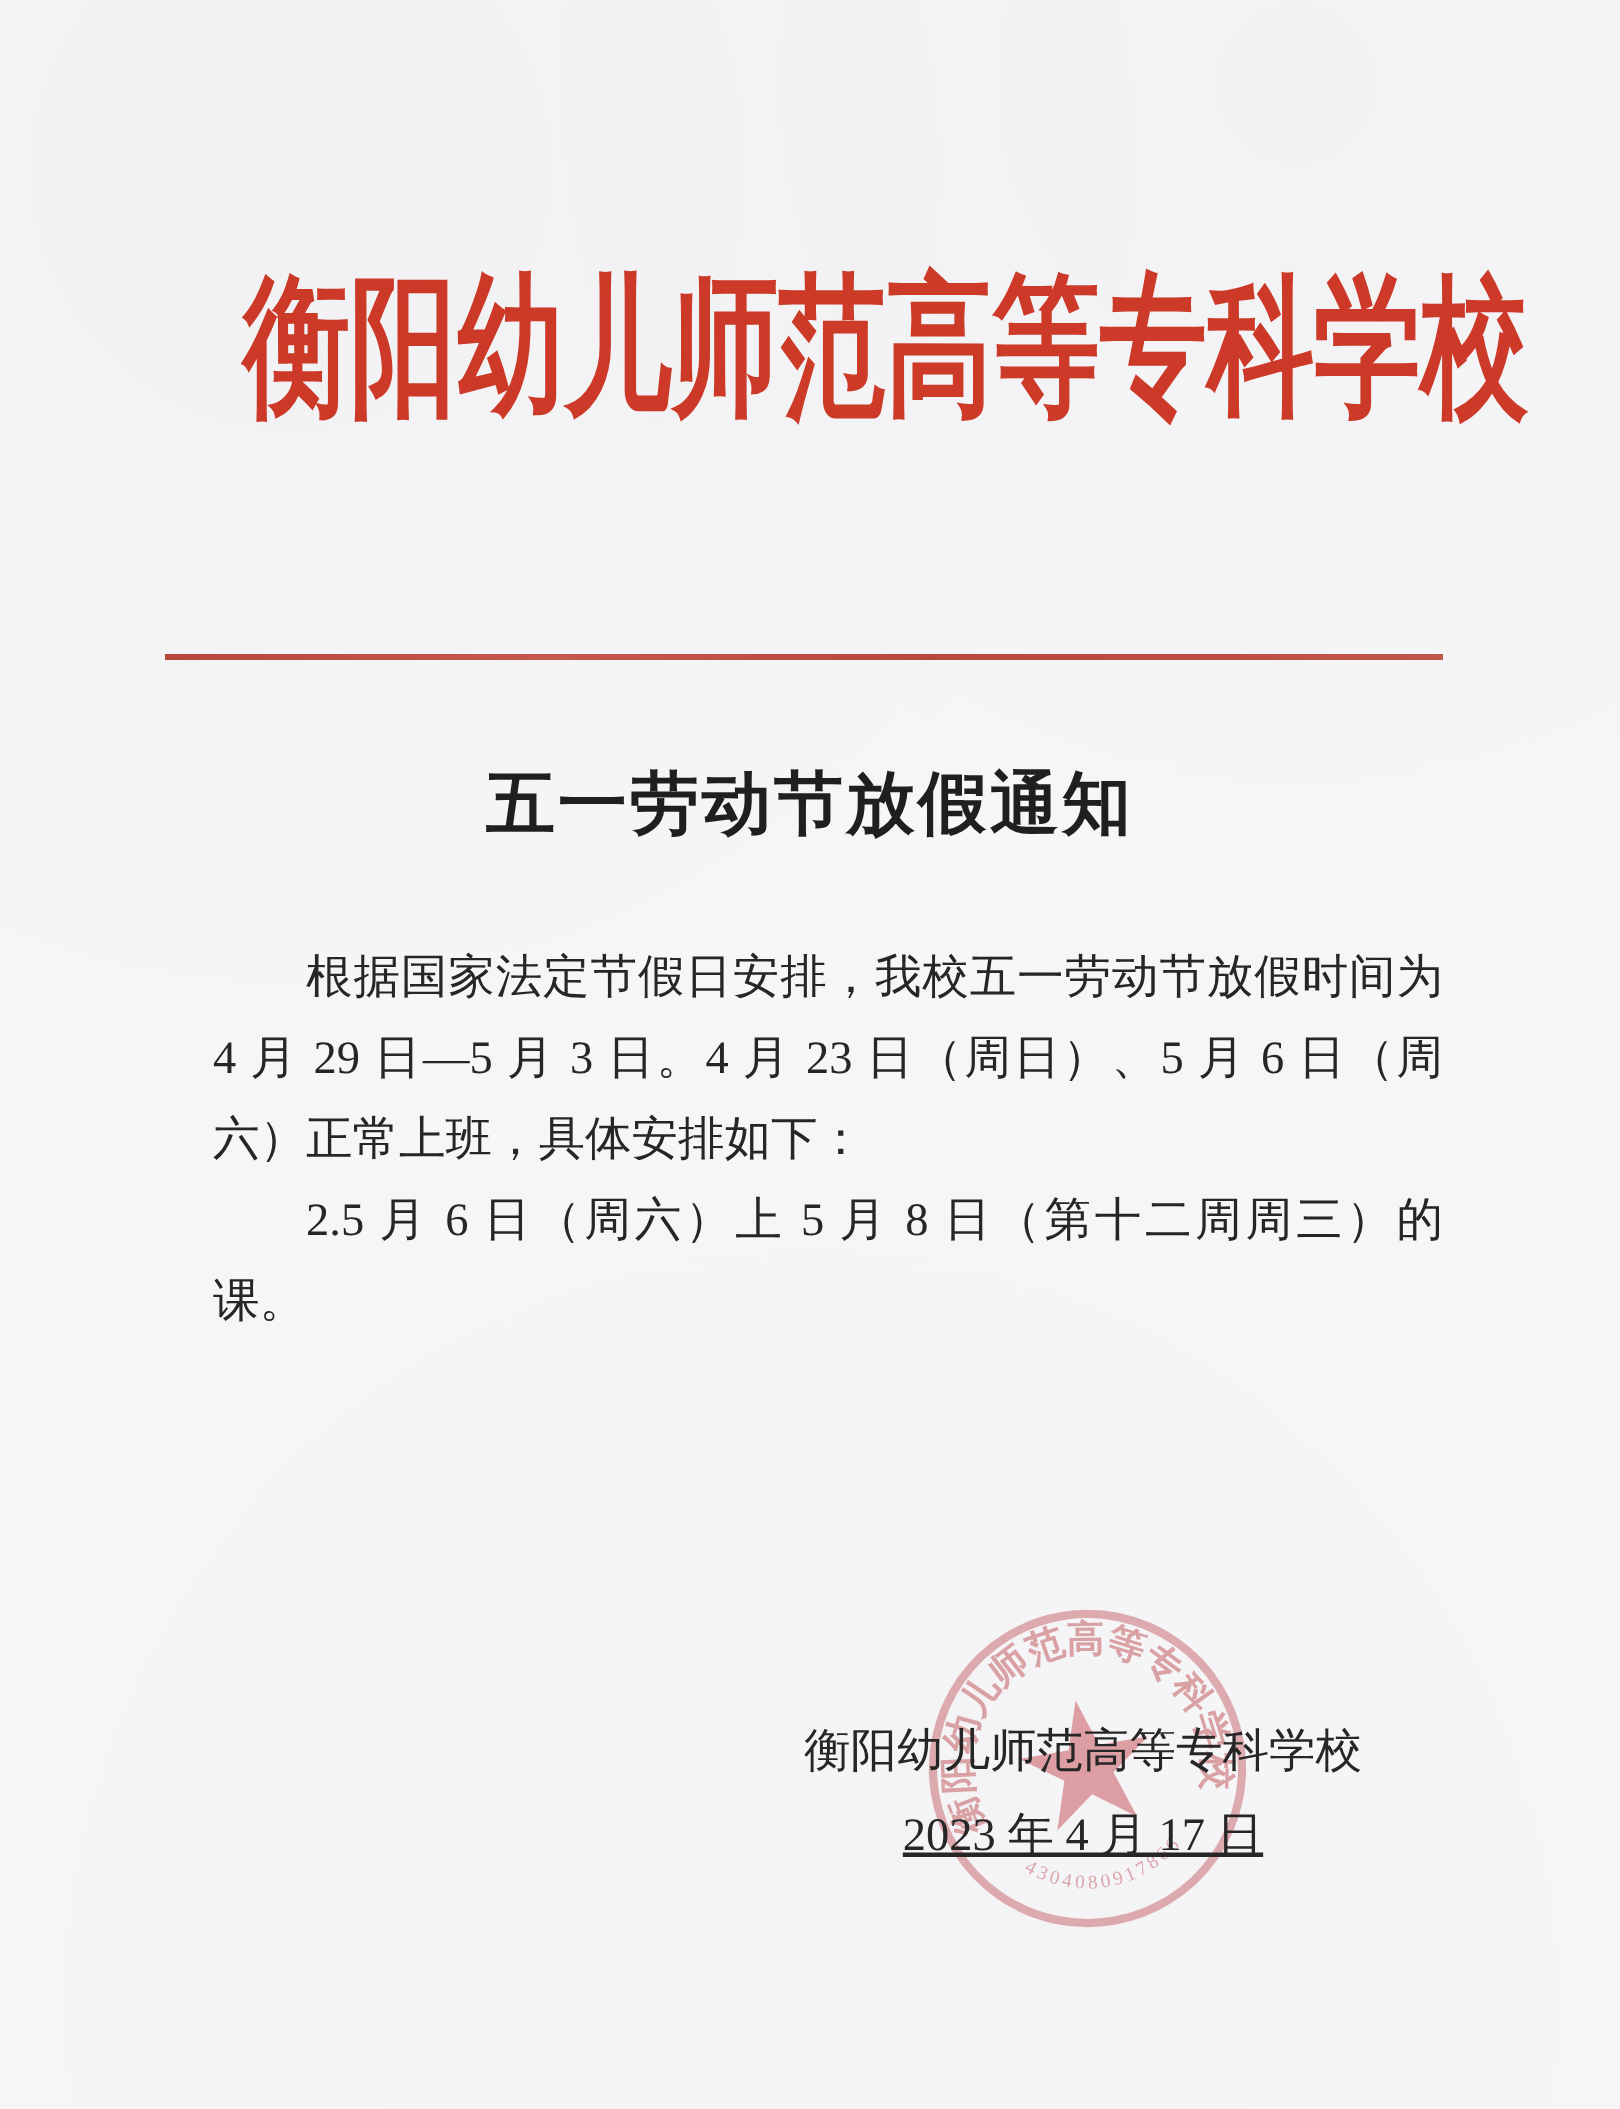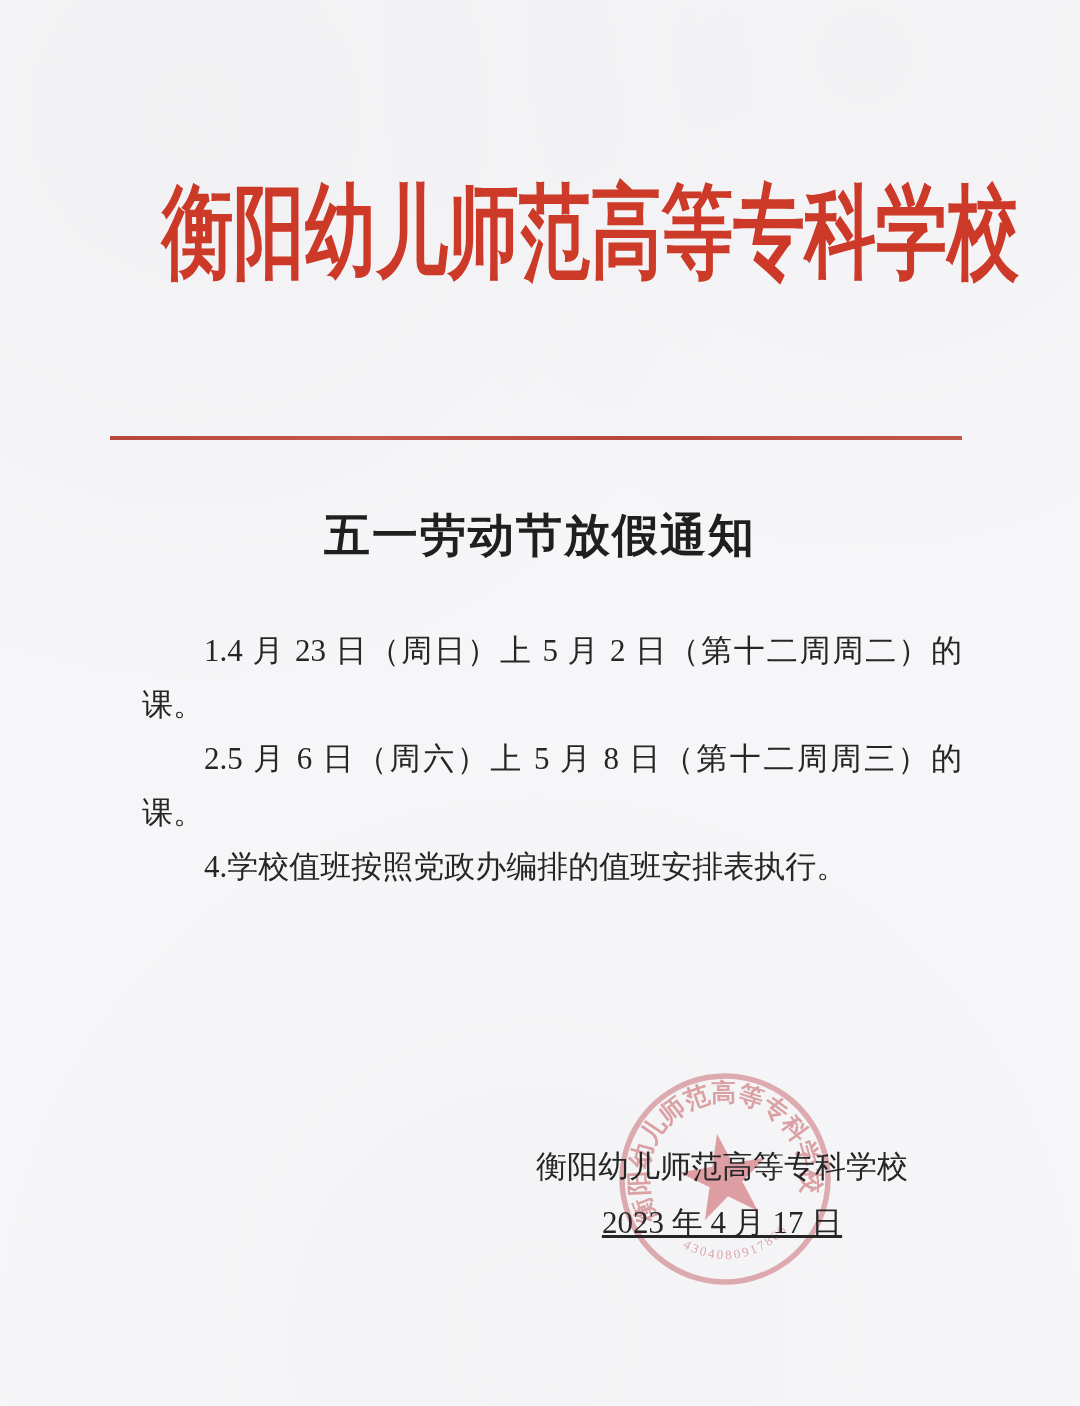--- a/index.html
+++ b/index.html
@@ -74,23 +74,22 @@
 
 <div class="page">
 
   <div class="letterhead">衡阳幼儿师范高等专科学校</div>
 
   <div class="divider"></div>
 
   <div class="doc-title">五一劳动节放假通知</div>
 
   <div class="body-text">
-    <p>1.4 月 23 日（周日）上 5 月 2 日（第十二周周二）的课。</p>
+    <p>根据国家法定节假日安排，我校五一劳动节放假时间为 4 月 29 日—5 月 3 日。4 月 23 日（周日）、5 月 6 日（周六）正常上班，具体安排如下：</p>
     <p>2.5 月 6 日（周六）上 5 月 8 日（第十二周周三）的课。</p>
-    <p>4.学校值班按照党政办编排的值班安排表执行。</p>
   </div>
 
   <svg class="seal" viewBox="-131 -131 262 262" xmlns="http://www.w3.org/2000/svg">
     <g transform="rotate(-10)">
       <circle r="103" fill="none" stroke-width="5.5" opacity="0.72" stroke="#cf7f85"></circle>
       <path d="M0,-46 L10.3,-14.2 L43.7,-14.2 L16.6,5.4 L27,37.2 L0,17.5 L-27,37.2 L-16.6,5.4 L-43.7,-14.2 L-10.3,-14.2 Z" opacity="0.78" fill="#d2777c"></path>
       <defs>
         <path id="sealArcTop" d="M -73.3,26.7 A 78,78 0 1 1 73.3,26.7" fill="none"></path>
         <path id="sealArcBottom" d="M -56.6,56.6 A 80,80 0 0 0 56.6,56.6" fill="none"></path>
       </defs>

